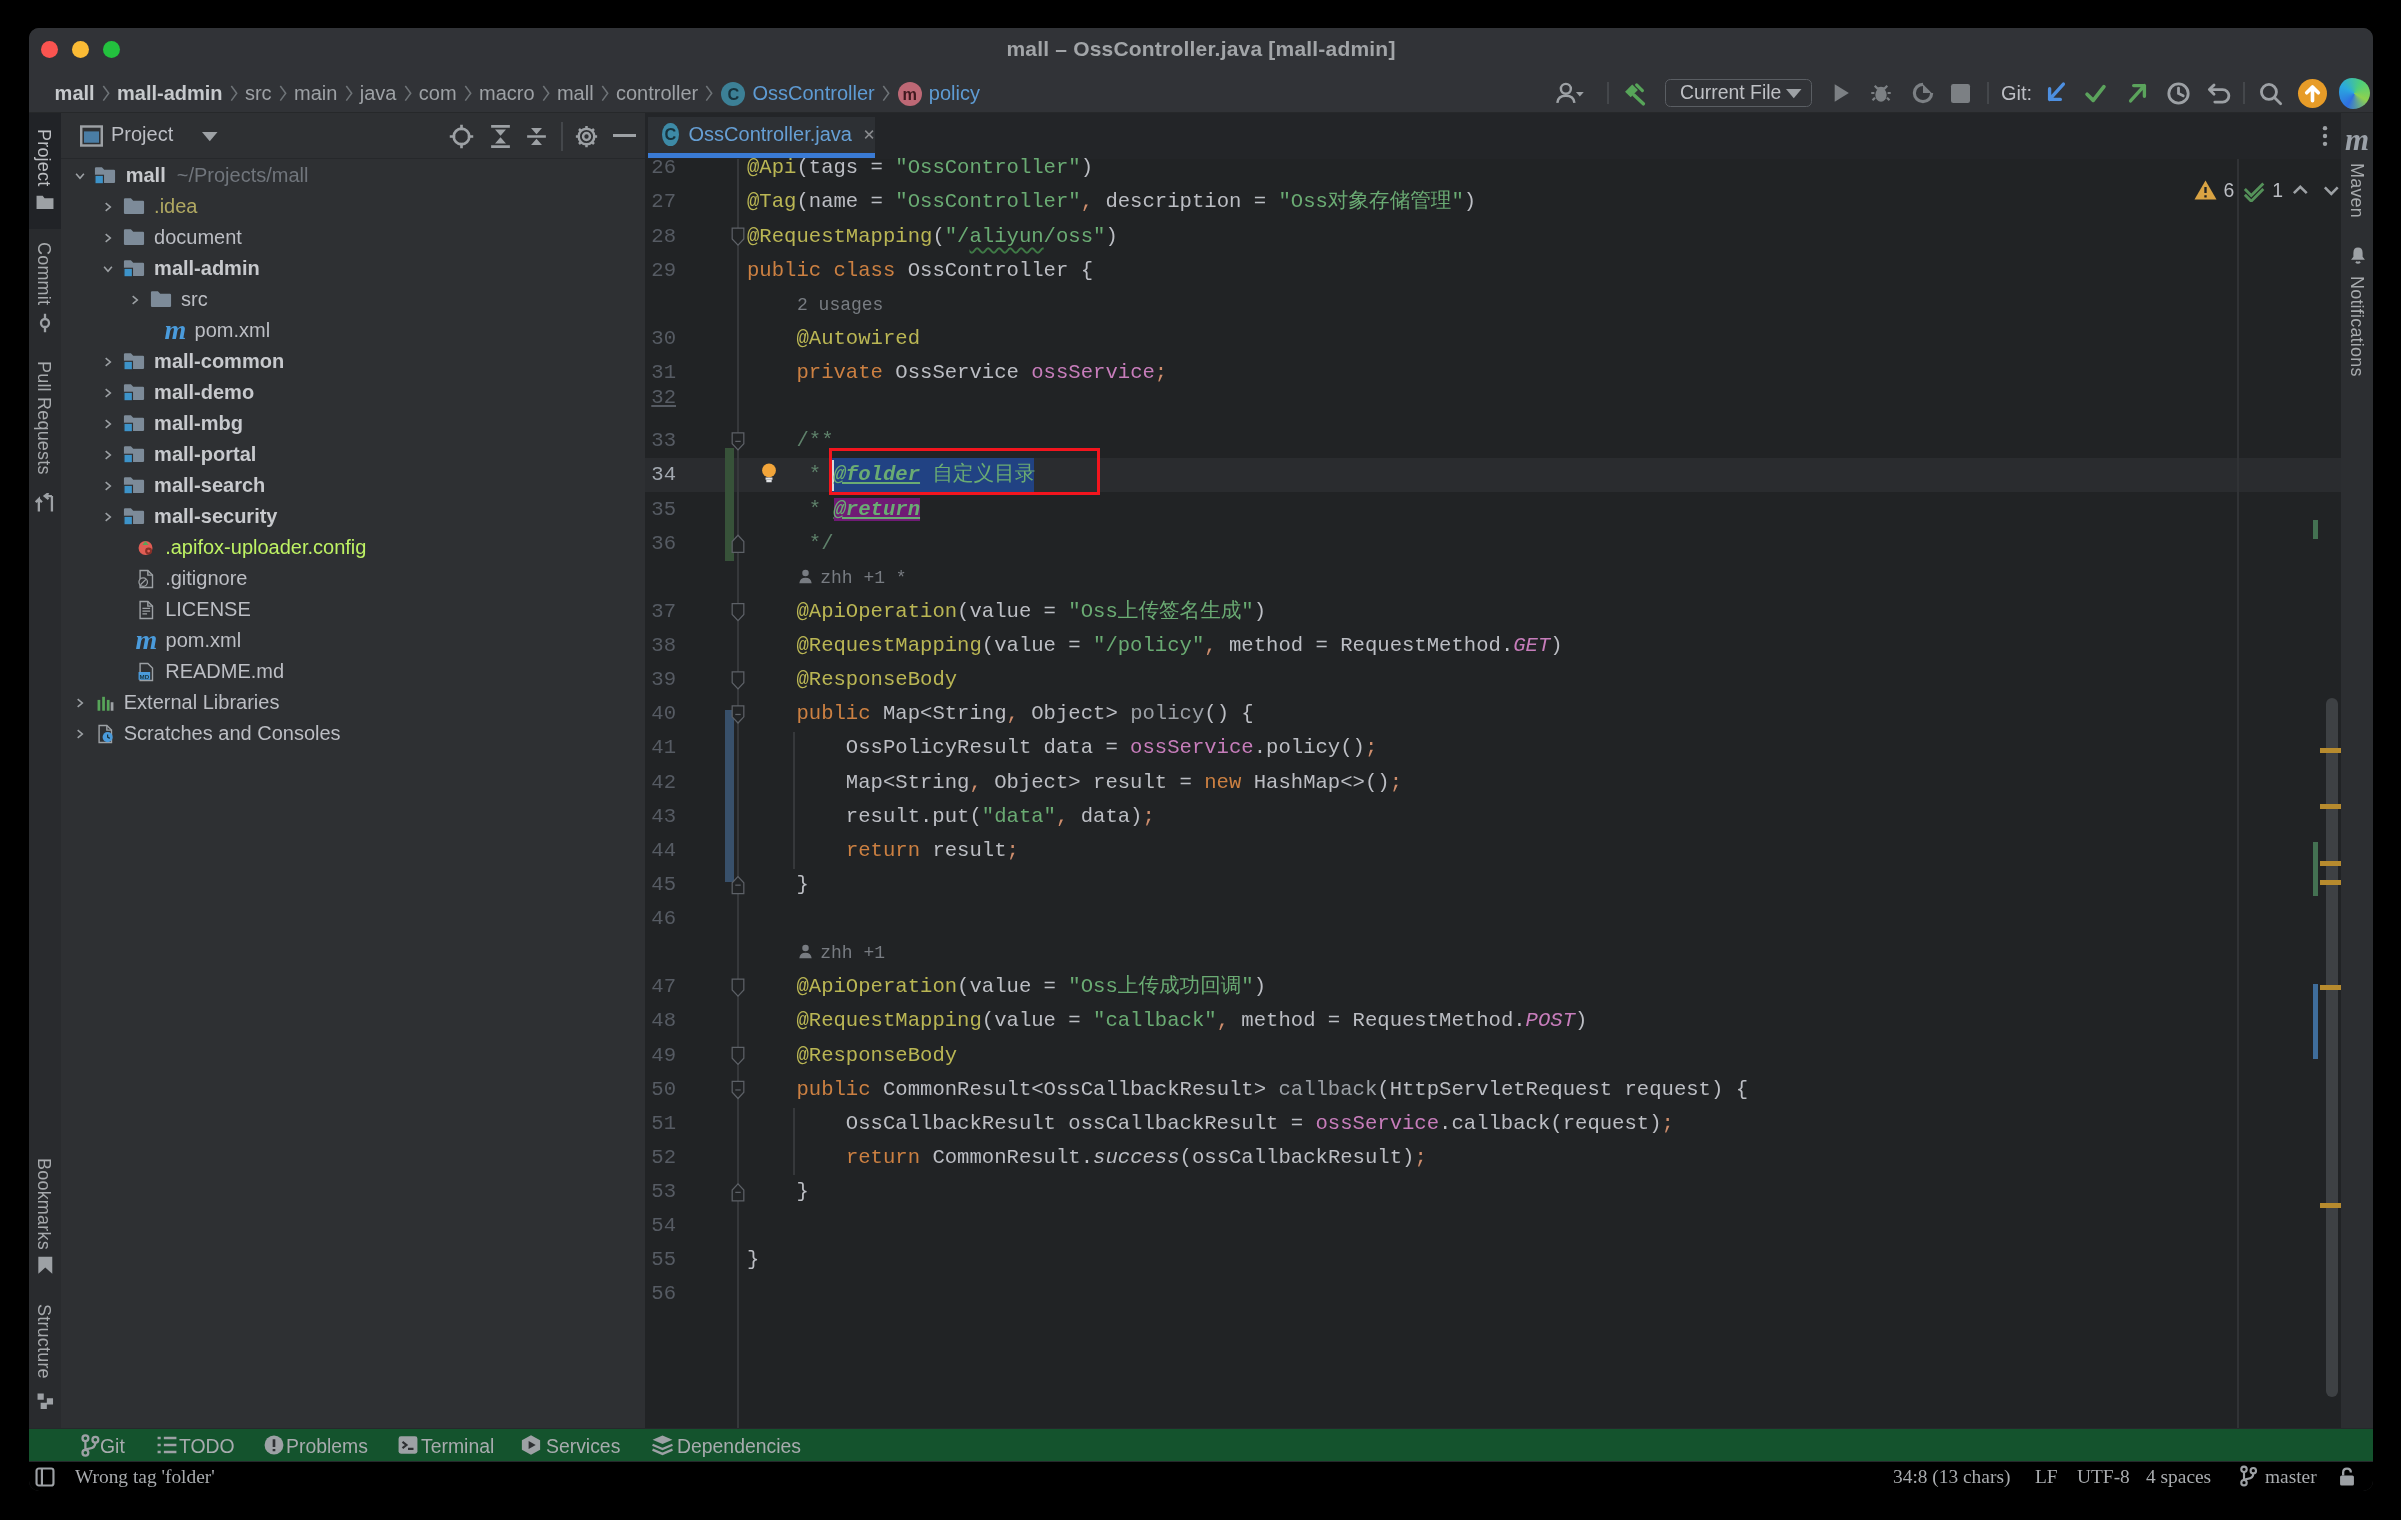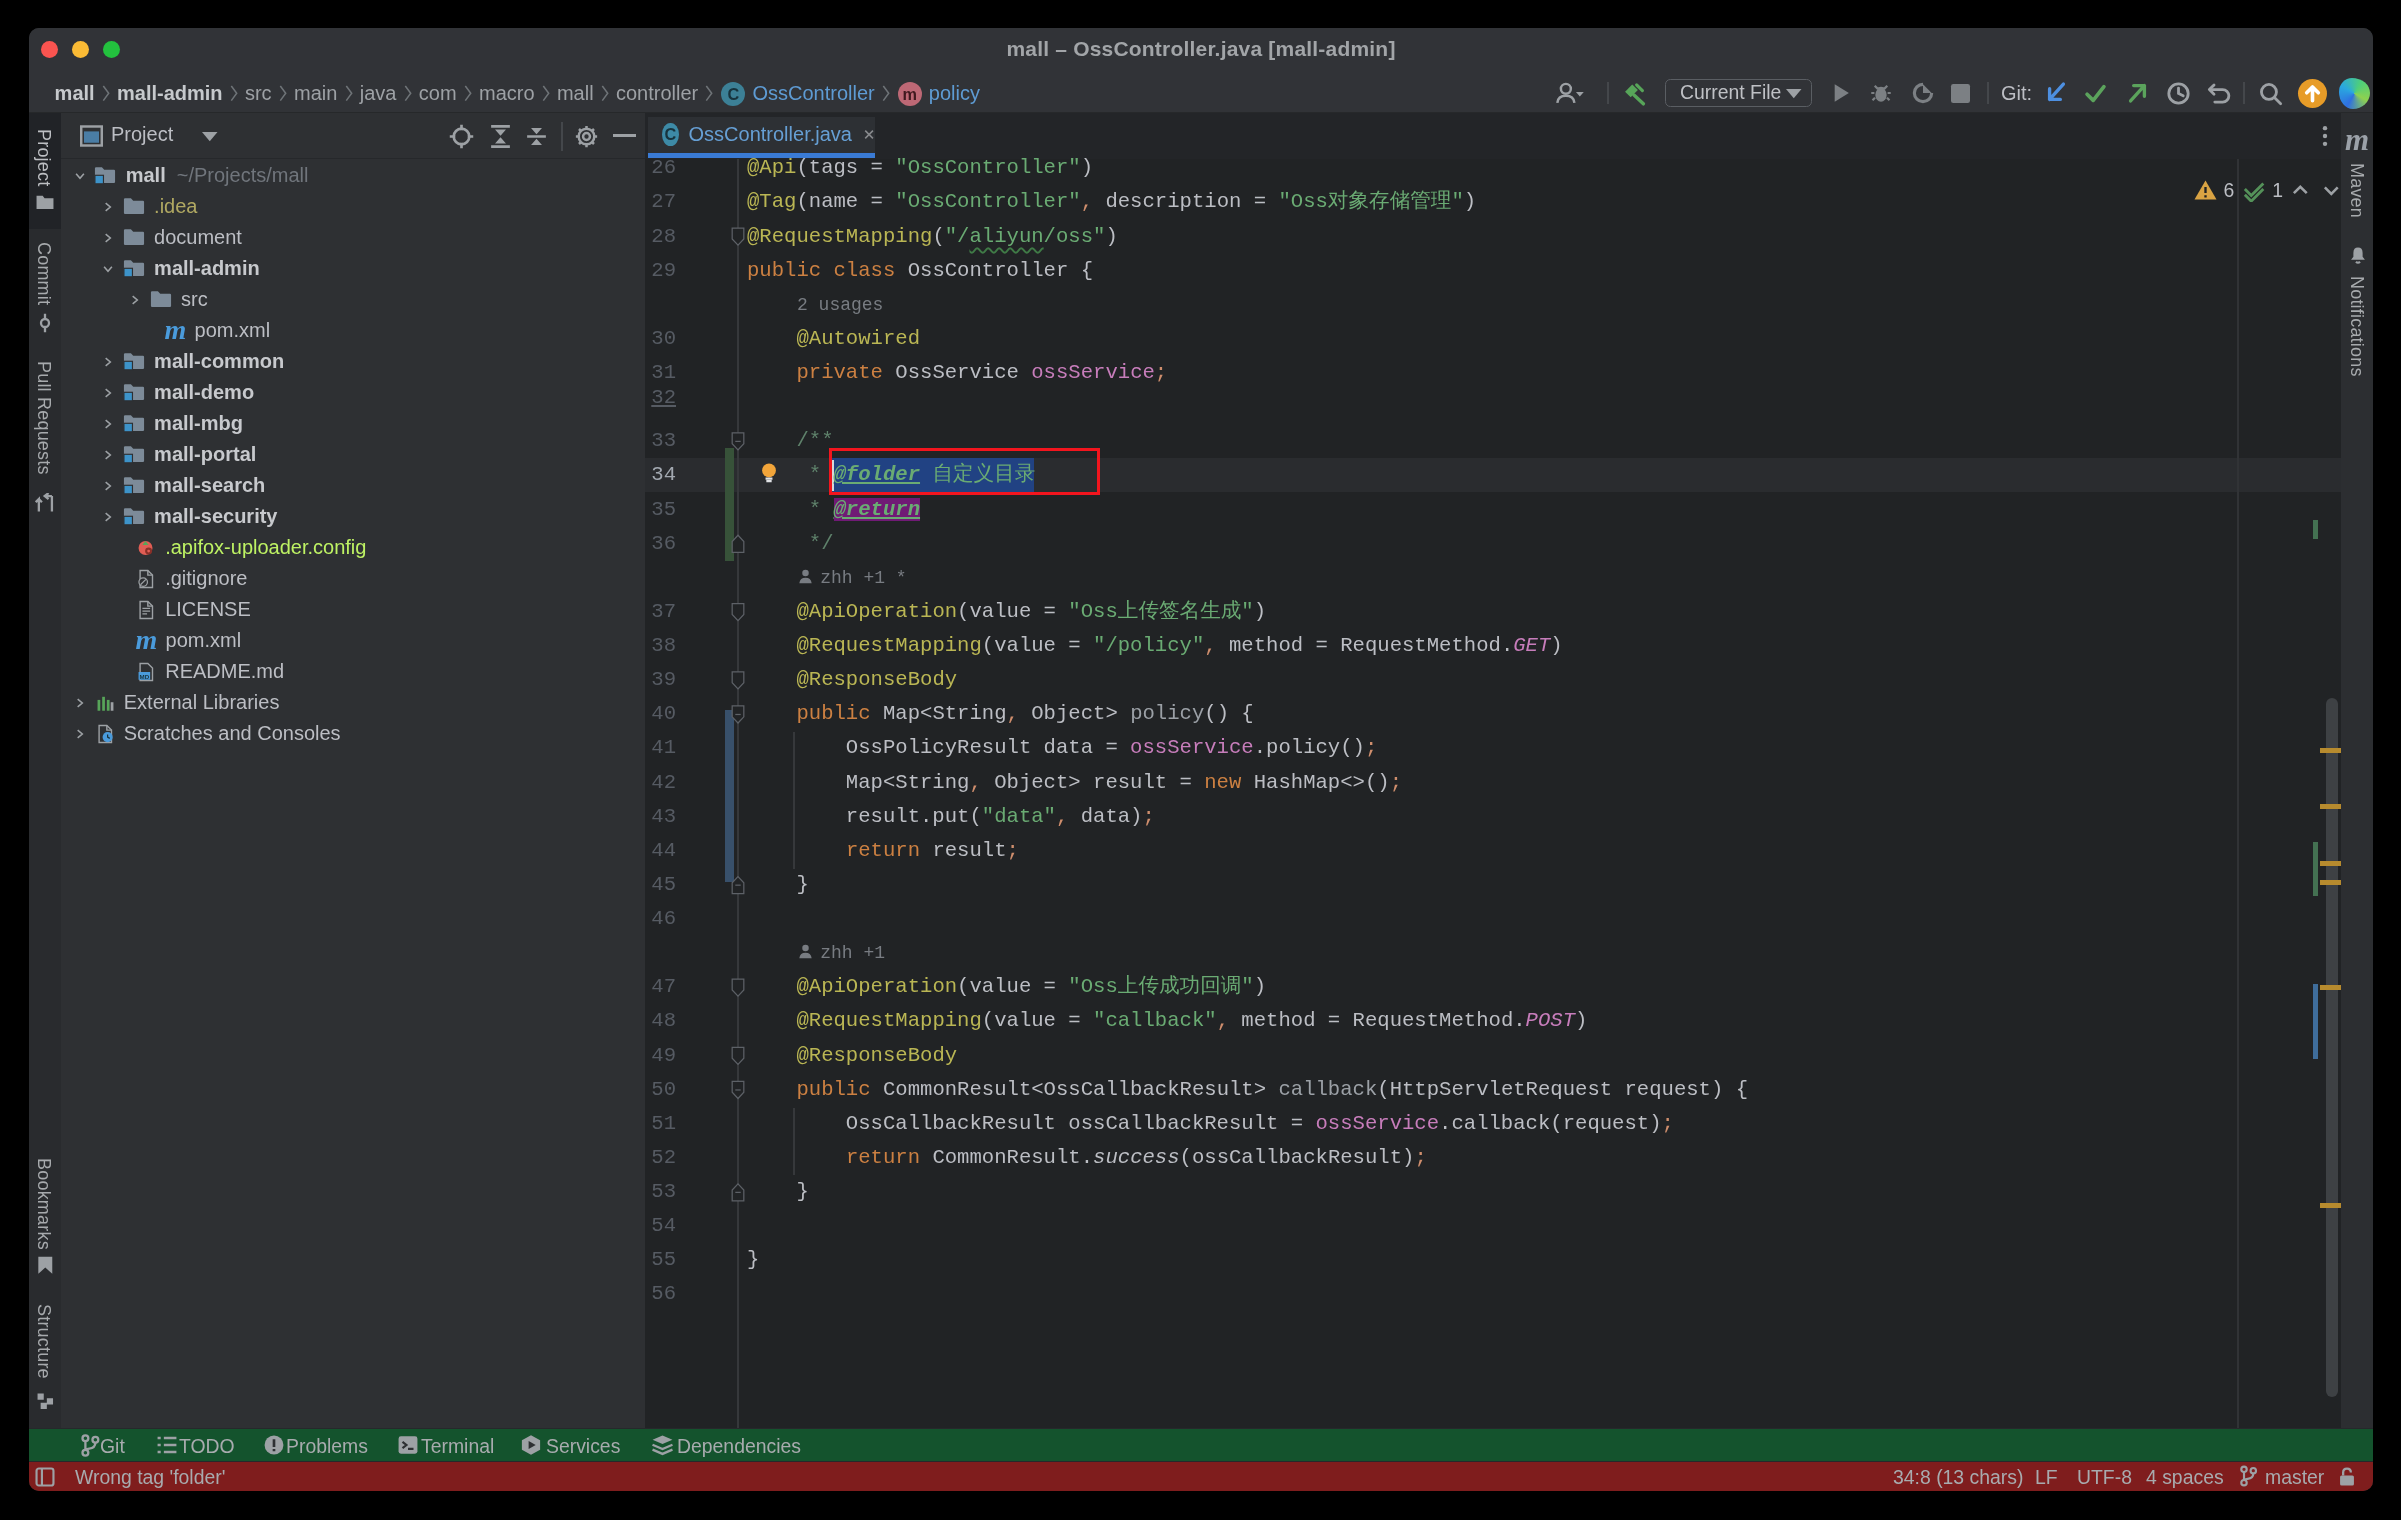--- a/index.html
+++ b/index.html
@@ -44,22 +44,22 @@
   .ln { position:absolute; left:0; width:31px; text-align:right; height:34px; line-height:34px;
         color:#565b63; font-size:20.6px; }
   .k { color:#cc8042; } .a { color:#bab654; } .s { color:#6aab73; } .p { color:#cf8e6d; }
   .f { color:#c77dbb; } .cm { color:#5f826b; } .dim { color:#9ba0a6; }
   .it { font-style:italic; }
   .tag { color:#6aab73; font-weight:700; font-style:italic; text-decoration:underline; }
   .inlay { color:#787c82; font-size:18px; }
   
   #botbar { position:absolute; left:0; top:1400px; width:100%; height:33px; background:#14532d;
             border-top:1.6px solid #26282b; font-size:19.4px; color:#a8abae; }
-  #statusbar { position:absolute; left:0; top:1433px; width:100%; height:29.5px; background:#7f1d1d;
-               border-top:1.6px solid #26282b; font-size:19.4px; color:#a8abae; }
+  #statusbar { position:absolute; left:0; top:1433px; width:100%; height:29.5px; background:#000000;
+               border-top:1.6px solid #26282b; font-size:19.4px; color:#a8abae;font-family:Liberation Serif, serif; }
   svg { display:block; }
 </style>
 </head>
 <body>
 <div id="win">
   <div id="titlebar">
     <div class="tl" style="left:11.6px; background:#fa5450;"></div>
     <div class="tl" style="left:43px; background:#fbbb35;"></div>
     <div class="tl" style="left:74px; background:#23c13e;"></div>
     <div id="title">mall – OssController.java [mall-admin]</div>

